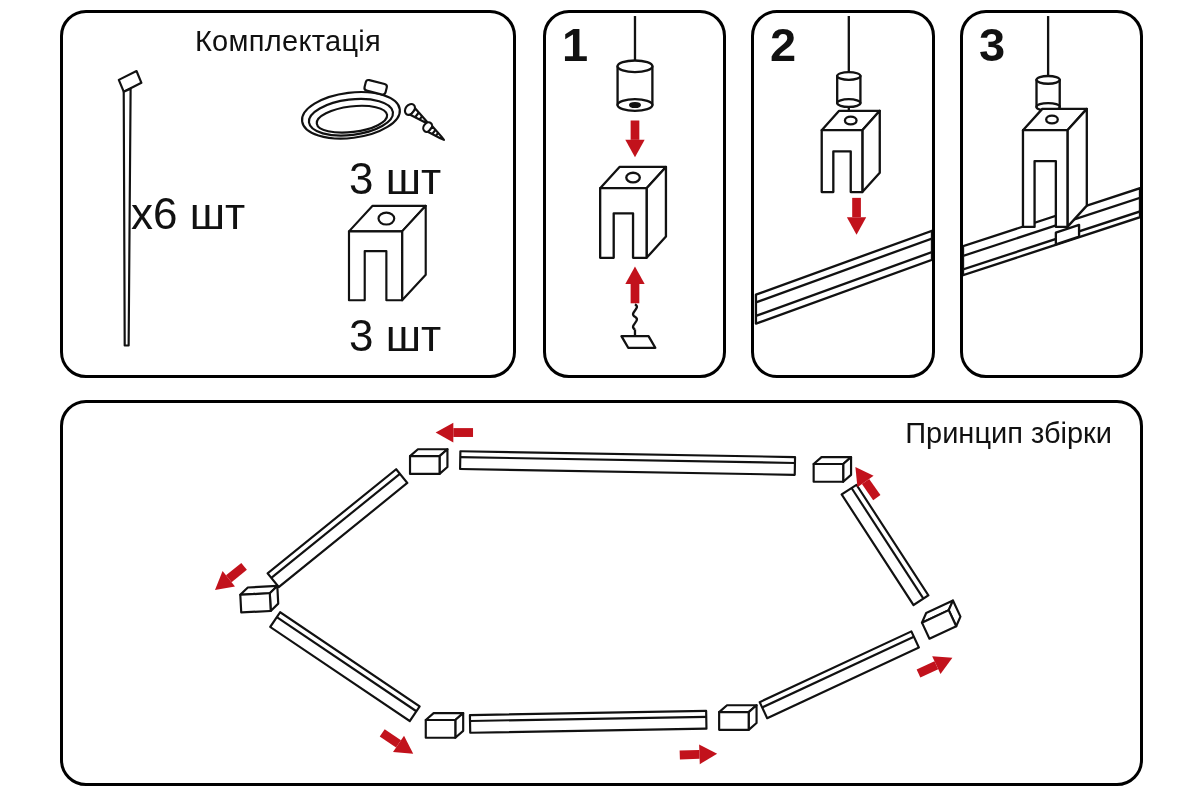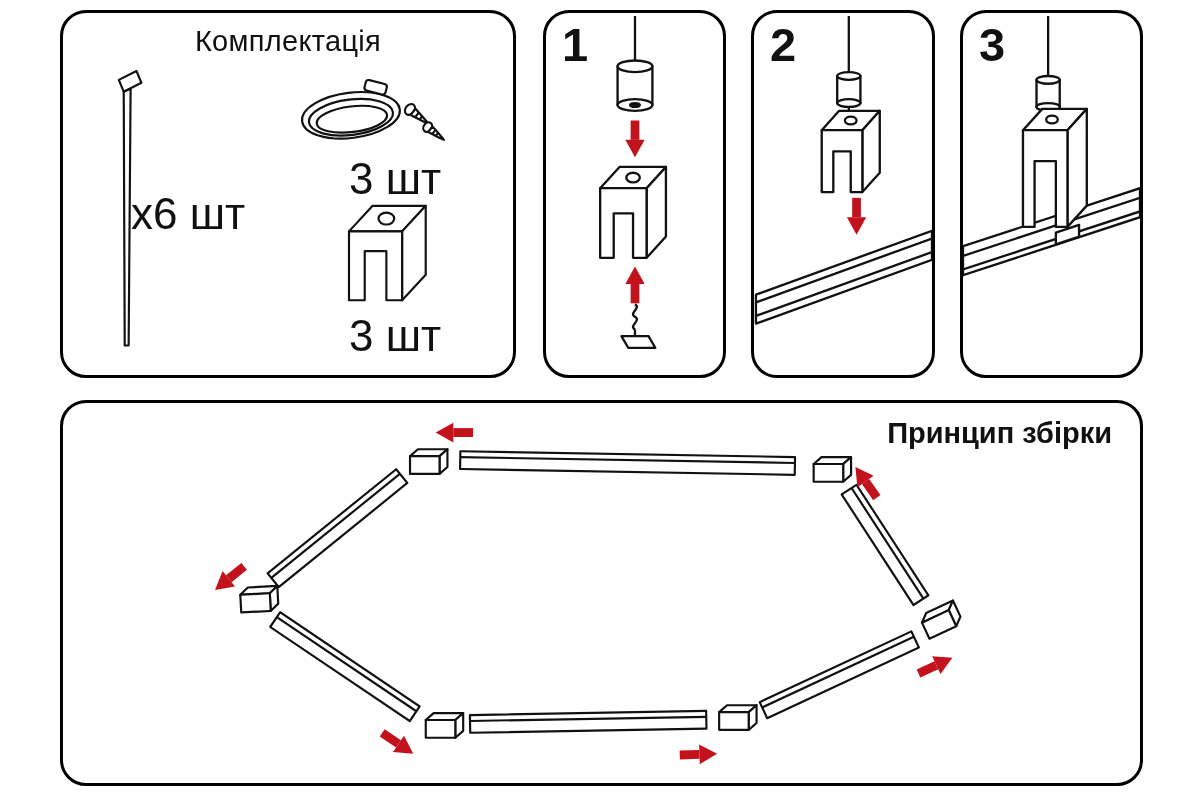--- a/index.html
+++ b/index.html
@@ -13,21 +13,21 @@
   .step2    { left:751px; top:10px;  width:184px;  height:368px; }
   .step3    { left:960px; top:10px;  width:183px;  height:368px; }
   .assembly { left:60px;  top:400px; width:1083px; height:386px; }
   .kit-title { position:absolute; left:0; right:0; top:12px; text-align:center;
                font-size:29px; font-weight:500; letter-spacing:.3px; }
   .qty { position:absolute; font-size:44px; font-weight:500; white-space:nowrap; }
   .qty-rod   { left:68px;  top:176px; }
   .qty-cable { left:286px; top:141px; }
   .qty-clip  { left:286px; top:298px; }
   .step-num { position:absolute; left:16px; top:4px; font-size:47px; font-weight:800; }
-  .assembly-title { position:absolute; right:28px; top:14px; font-size:29px; font-weight:700;text-align:center; }
+  .assembly-title { position:absolute; right:28px; top:14px; font-size:29px; font-weight:400;text-align:center; }
 </style>
 </head>
 <body>
 
 <div class="canvas">
 
   <section class="panel kit">
     <svg viewBox="0 0 456 368">
       <g fill="#fff" stroke="#111" stroke-width="2.2" stroke-linejoin="round">
         <g>

